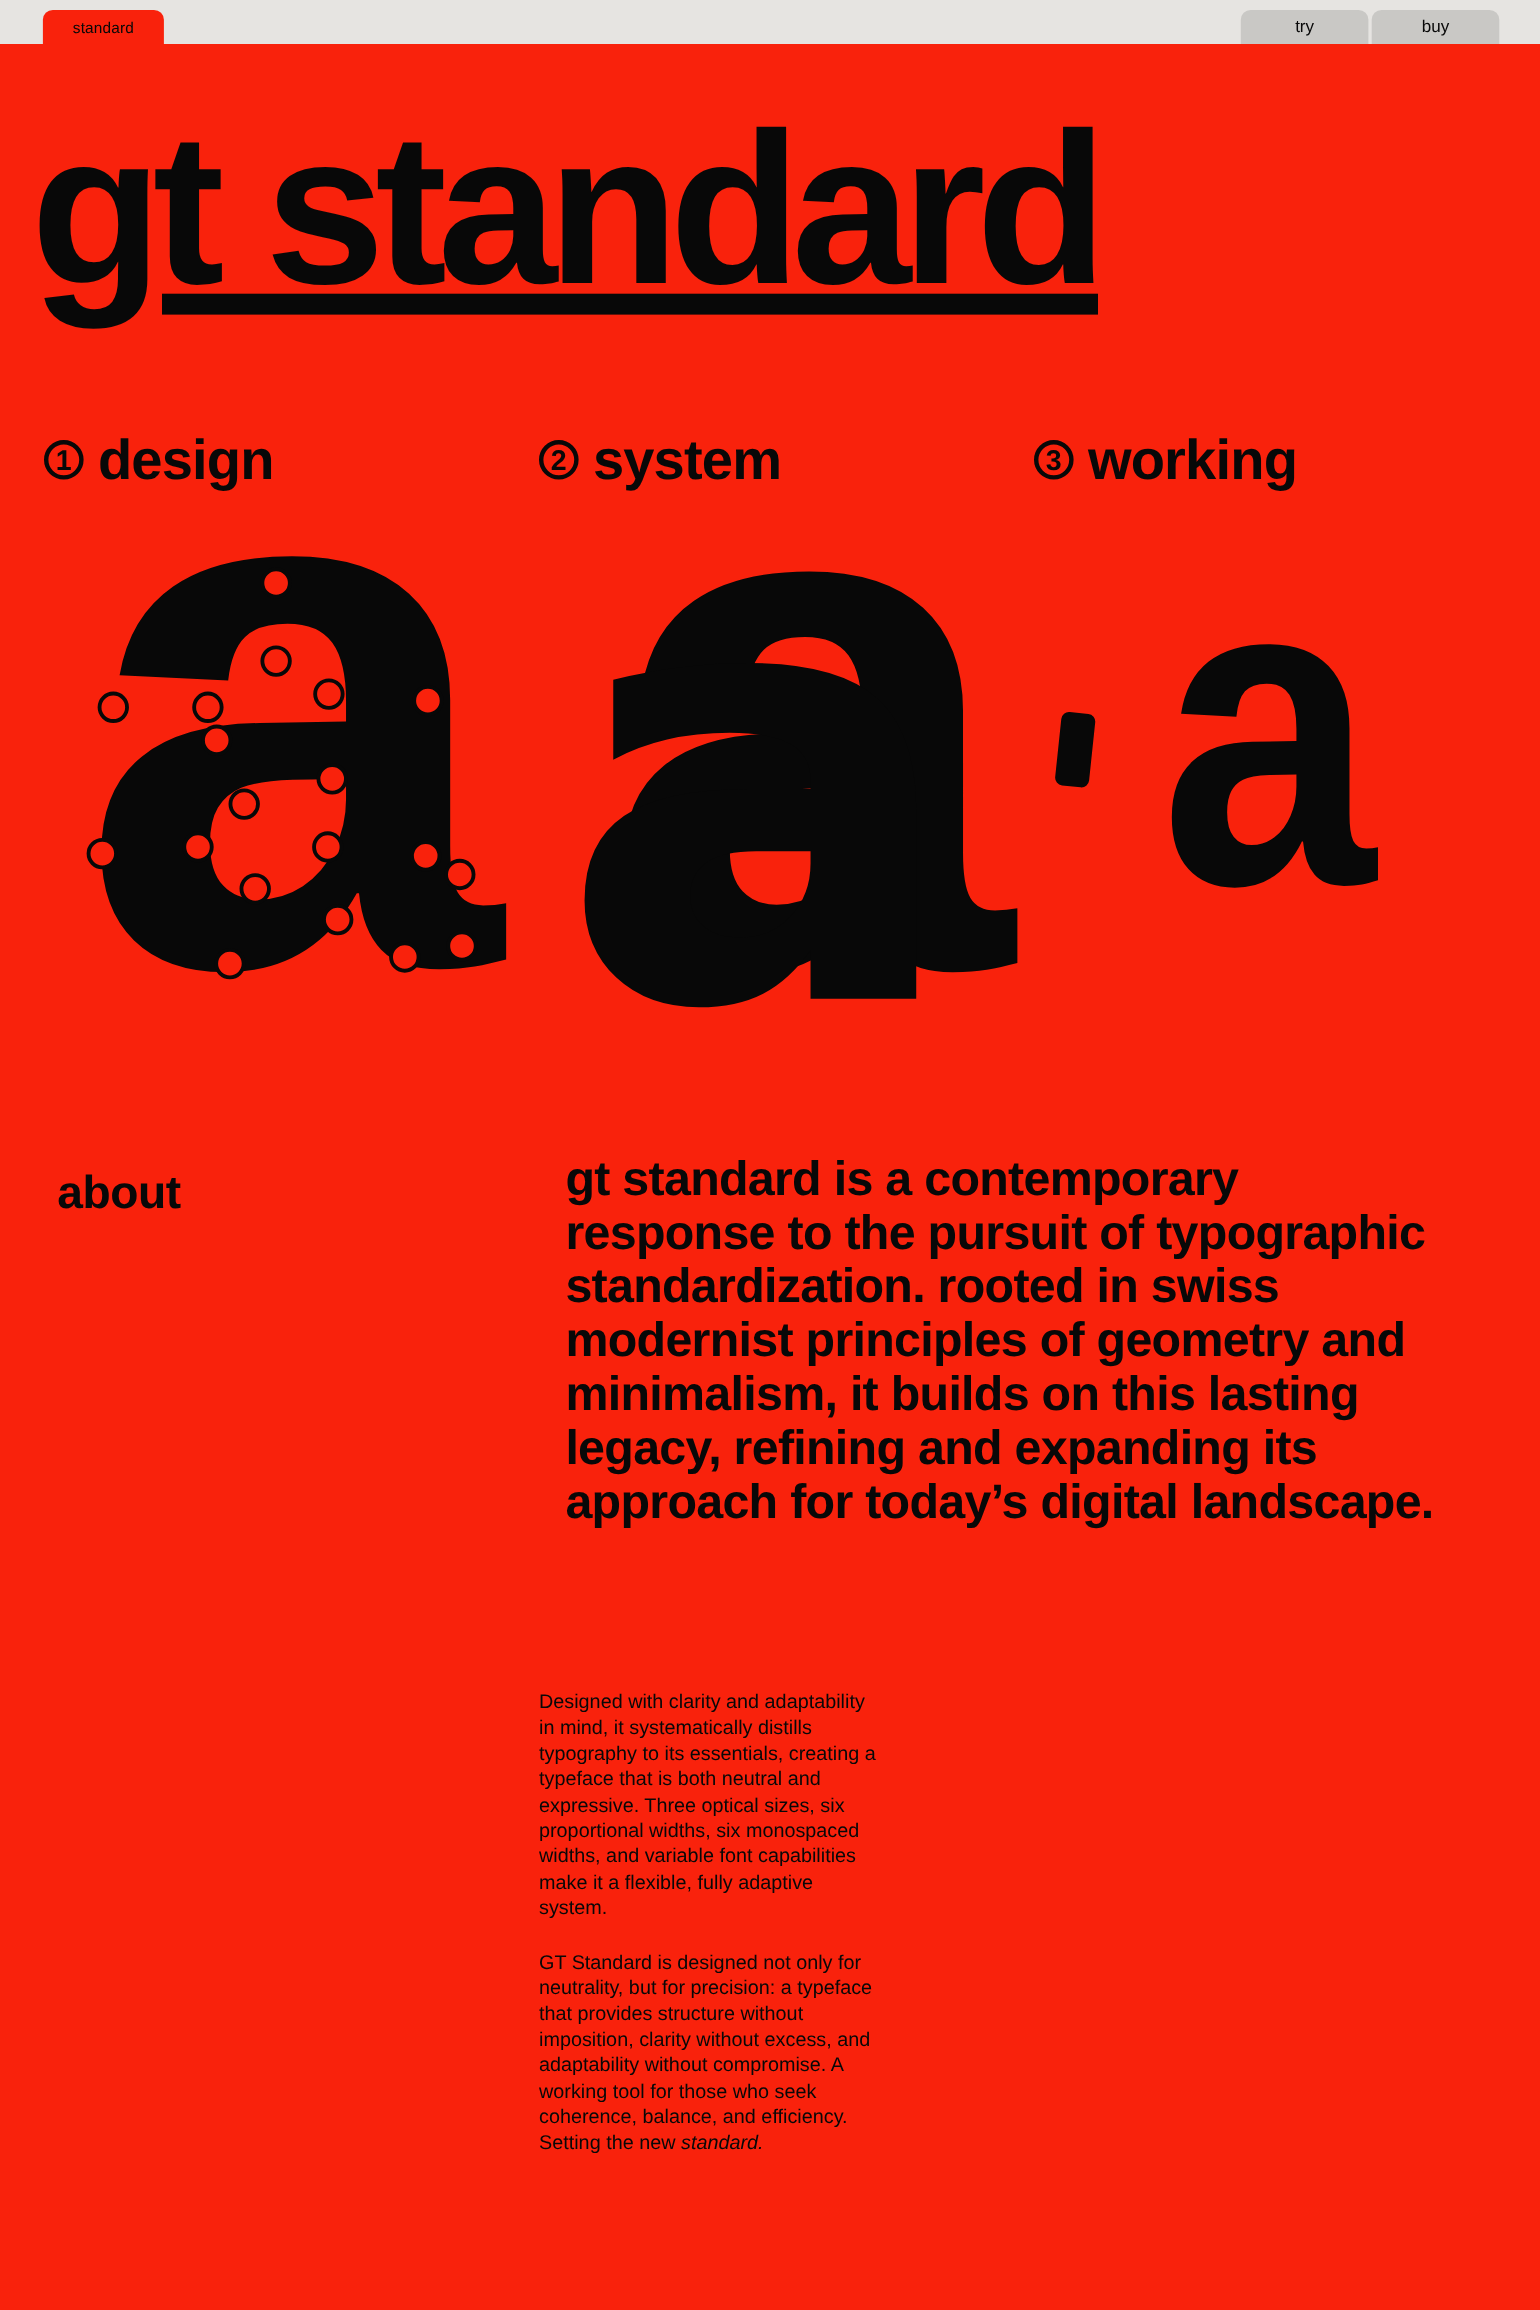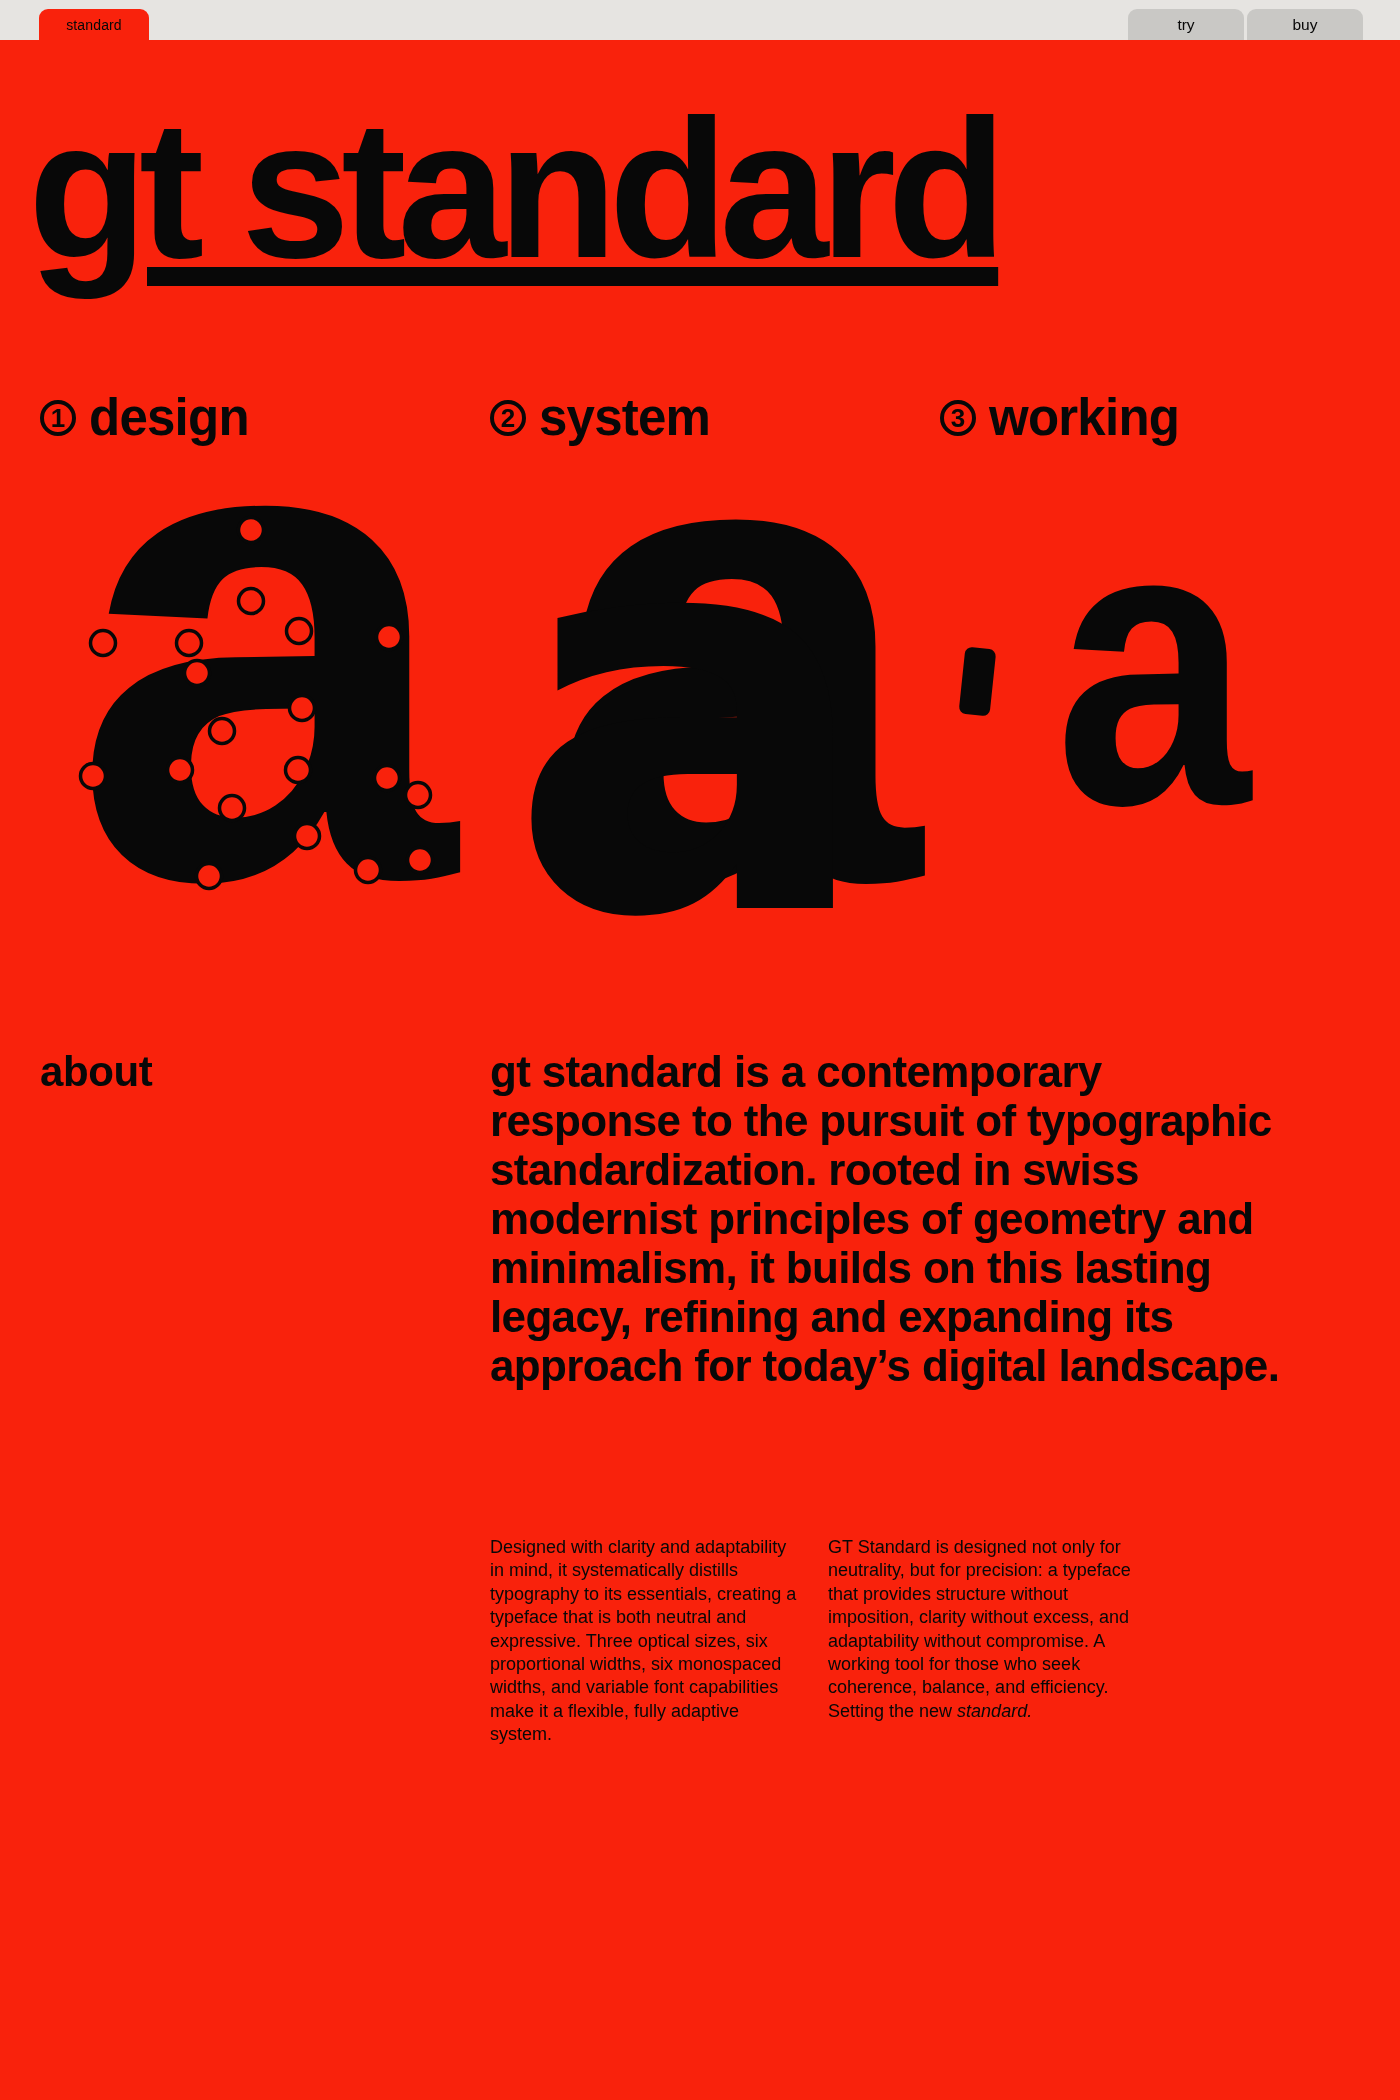--- a/index.html
+++ b/index.html
@@ -68,32 +68,32 @@
     font-family:"Liberation Sans",sans-serif;
     font-weight:bold;fill:var(--ink);
   }
   .stage text.front-a{font-family:"DejaVu Sans",sans-serif;}
   .ctrl circle{fill:var(--red);stroke:var(--ink);stroke-width:3.5px;}
   .micro-mark{fill:var(--ink);}
 
   
   .about{display:flex;margin:106px 40px 0 40px;}
   .about-label{
-    width:450px;flex:0 0 450px;margin:0;
+    width:450px;flex:0 0 450px;margin:12px;
     font-size:42px;font-weight:bold;letter-spacing:-0.01em;line-height:1.1;
   }
   .statement{
     width:885px;margin:-2px 0 0 0;
     font-size:44px;font-weight:bold;line-height:49px;
     letter-spacing:-0.015em;
     white-space:pre-line;
   }
 
   
-  .details{display:flex;gap:26px;margin:146px 0 0 490px;}
+  .details{display:flex;gap:26px;margin:146px 0 0 490px;flex-direction:column;}
   .detail-col{
     width:312px;margin:0;
     font-size:18px;line-height:23.4px;letter-spacing:0;
   }
   .detail-col em{font-style:italic;}
 </style>
 </head>
 <body>
 
 <header class="topbar">

